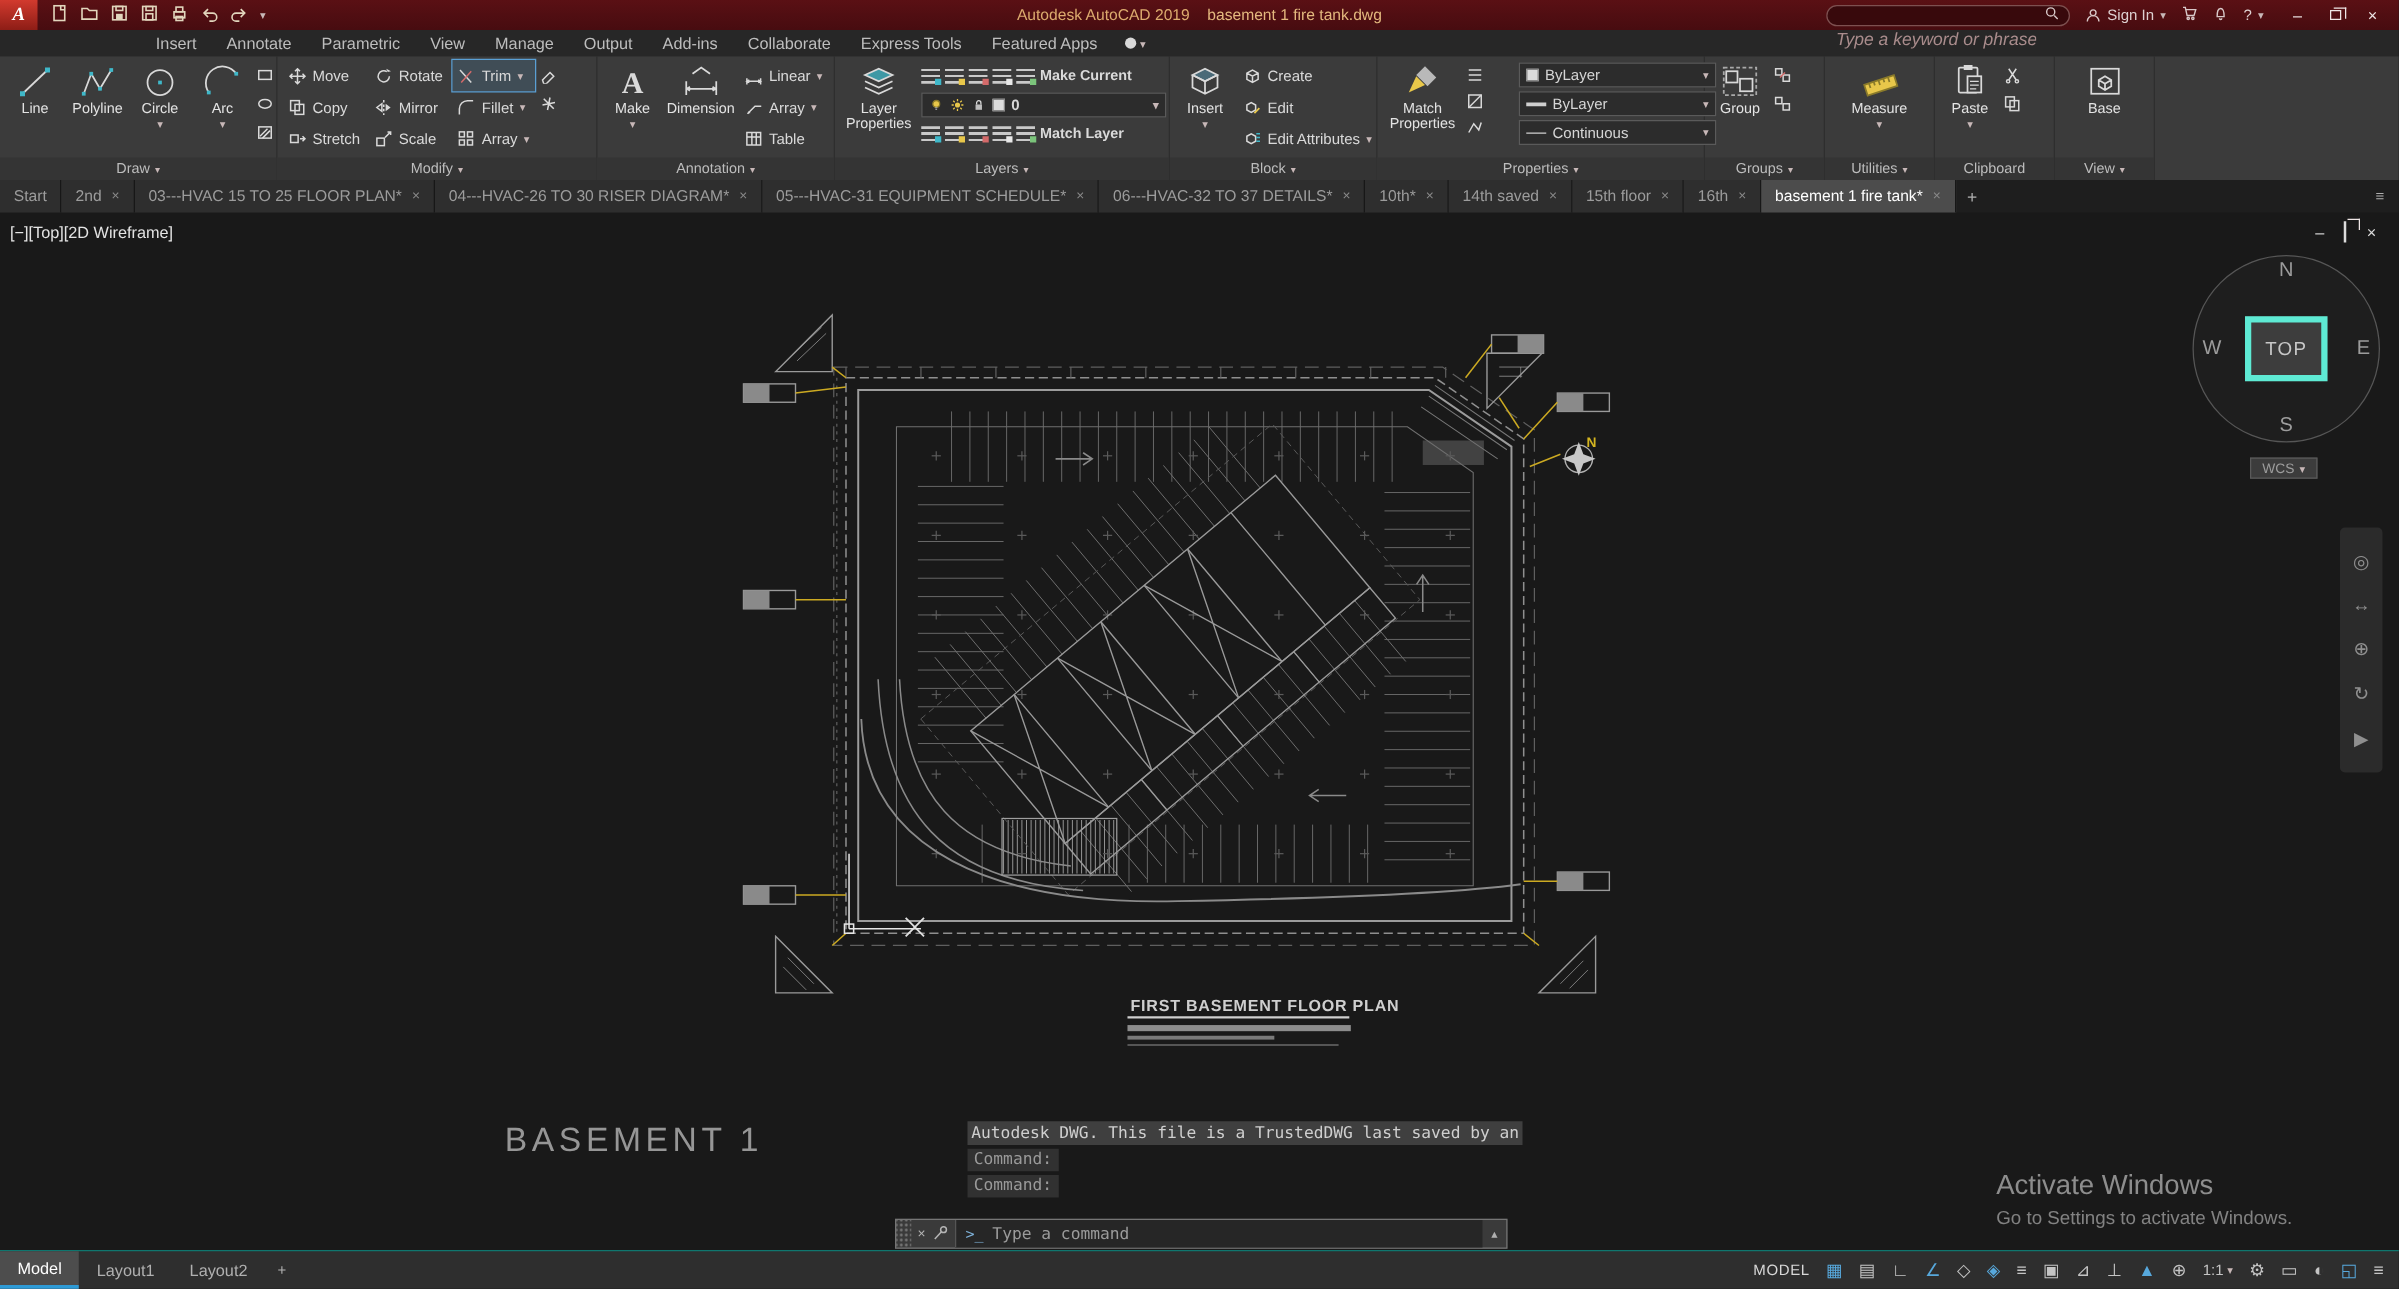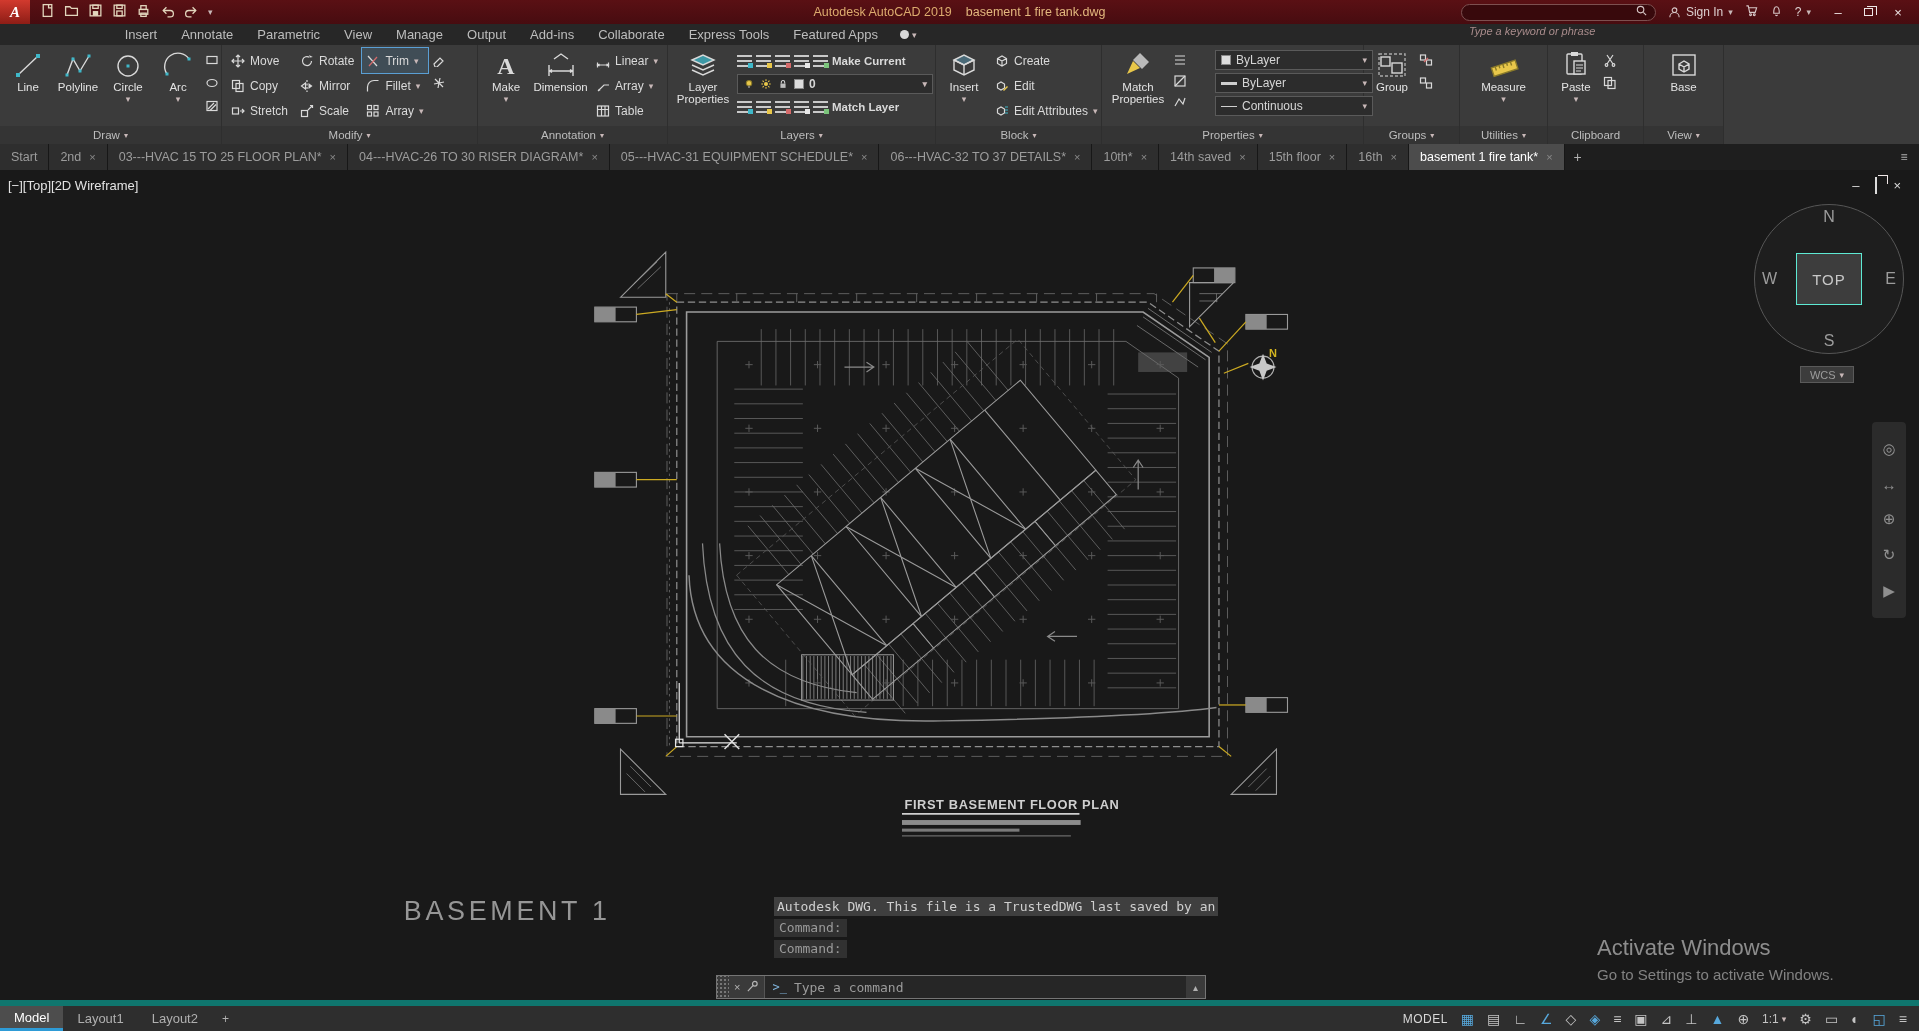--- a/index.html
+++ b/index.html
@@ -13,21 +13,21 @@
     color:#fff; font-weight:bold; font-size:15px; display:flex; align-items:center; justify-content:center;
     font-family:"Liberation Serif",serif; font-style:italic; }
   .qat { display:flex; align-items:center; gap:9px; padding:0 10px; }
   .qat svg { width:15px; height:15px; stroke:#e2d6bd; fill:none; stroke-width:1.2; }
   .tb-title { position:absolute; left:0; right:0; text-align:center; pointer-events:none;
     color:#dcab6e; font-size:12.5px; }
   .tb-title .doc { margin-left:14px; color:#e3b87e; }
   .tb-right { margin-left:auto; display:flex; align-items:center; gap:12px; padding-right:6px; z-index:2; }
   .search-pill { width:195px; height:17px; border-radius:9px; background:#38090c; border:1px solid #7d5050;
     display:flex; align-items:center; padding:0 7px; gap:6px; }
-  .search-pill .ph { flex:1; color:#a98c8c; font-style:italic; font-size:11px; white-space:nowrap; overflow:hidden;margin-top:38px; }
+  .search-pill .ph { flex:1; color:#a98c8c; font-style:italic; font-size:14px; white-space:nowrap; overflow:hidden;margin-top:38px; }
   .search-pill svg, .signin svg, .tbico svg { width:13px; height:13px; stroke:#d8c8c8; fill:none; stroke-width:1.2; }
   .signin { display:flex; align-items:center; gap:5px; color:#ddd0d0; font-size:12px; }
   .caret { font-size:9px; color:#c8b8b8; }
   .winbtns { display:flex; }
   .winbtn { width:30px; height:24px; display:flex; align-items:center; justify-content:center;
     color:#efe6e6; font-size:13px; }
   .restore-box { width:9px; height:8px; border:1px solid #efe6e6; position:relative; }
   .restore-box:before { content:""; position:absolute; left:2px; top:-3px; width:9px; height:8px;
     border:1px solid #efe6e6; border-bottom:none; border-left:none; }
 
@@ -87,21 +87,21 @@
   .doc-controls { position:absolute; top:8px; right:18px; display:flex; gap:16px; align-items:center;
     color:#dcdcdc; font-size:13px; z-index:5; }
   .viewcube { position:absolute; left:1754px; top:34px; width:150px; height:150px; border:1px solid #565656;
     border-radius:50%; background:rgba(48,48,48,.2); z-index:5; }
   .vc-letter { position:absolute; color:#9c9c9c; font-size:16px; }
   .vc-n { top:3px; left:50%; transform:translateX(-50%); }
   .vc-s { bottom:3px; left:50%; transform:translateX(-50%); }
   .vc-w { left:7px; top:50%; transform:translateY(-50%); }
   .vc-e { right:7px; top:50%; transform:translateY(-50%); }
   .vc-face { position:absolute; left:41px; top:48px; width:66px; height:52px; background:#3d3d3d;
-    border:1px solid #5eead4; display:flex; align-items:center; justify-content:center;
+    border:5px solid #5eead4; display:flex; align-items:center; justify-content:center;
     color:#c8c8c8; font-size:15px; letter-spacing:1px; }
   .wcs-pill { position:absolute; left:1800px; top:196px; width:54px; height:17px; background:#3c3c3c;
     border:1px solid #5a5a5a; color:#9c9c9c; font-size:11px; display:flex; align-items:center;
     justify-content:center; gap:4px; z-index:5; }
   .nav-float { position:absolute; left:1872px; top:252px; width:34px; height:196px;
     background:rgba(90,90,90,.28); border-radius:4px; display:flex; flex-direction:column;
     align-items:center; justify-content:space-evenly; z-index:5; }
   .nav-float span { color:rgba(225,225,225,.55); font-size:15px; }
 
   .cmd-history { position:absolute; left:774px; top:727px; font-family:"DejaVu Sans Mono",monospace;
@@ -120,21 +120,21 @@
   .cmd-x { color:#b5b5b5; font-size:11px; padding:0 5px; }
   .cmd-wrench svg { width:13px; height:13px; stroke:#b5b5b5; fill:none; stroke-width:1.3; margin:2px 5px 0 1px; }
   .cmd-input { flex:1; height:100%; background:#262626; border-left:1px solid #555; display:flex;
     align-items:center; gap:7px; padding:0 7px; font-family:"DejaVu Sans Mono",monospace; }
   .cmd-prompt { color:#7fb2d9; font-size:12px; }
   .cmd-ph { color:#9b9b9b; font-size:13px; }
   .cmd-up { padding:0 7px; color:#b0b0b0; font-size:10px; }
 
   
   .statusbar { position:absolute; top:1000px; left:0; width:1919px; height:31px; background:#2e2e2e;
-    border-top:6px solid #0f766e; display:flex; align-items:stretch; z-index:50; }
+    border-top:1px solid #0f766e; display:flex; align-items:stretch; z-index:50; }
   .ltab { display:flex; align-items:center; padding:0 14px; color:#b0b0b0; font-size:13px; }
   .ltab.active { background:#4d4d4d; color:#fff; border-bottom:3px solid #2e9bd6; }
   .ltab-plus { display:flex; align-items:center; padding:0 10px; color:#b0b0b0; }
   .sb-right { margin-left:auto; display:flex; align-items:center; gap:13px; padding-right:12px; }
   .sb-ico { font-size:14px; color:#c4c4c4; }
   .sb-ico.on { color:#57a8dc; }
   .sb-text { font-size:12px; color:#d8d8d8; letter-spacing:.5px; }
   .sb-scale { font-size:12px; color:#c4c4c4; display:flex; gap:3px; align-items:center; }
 </style>
 </head>

